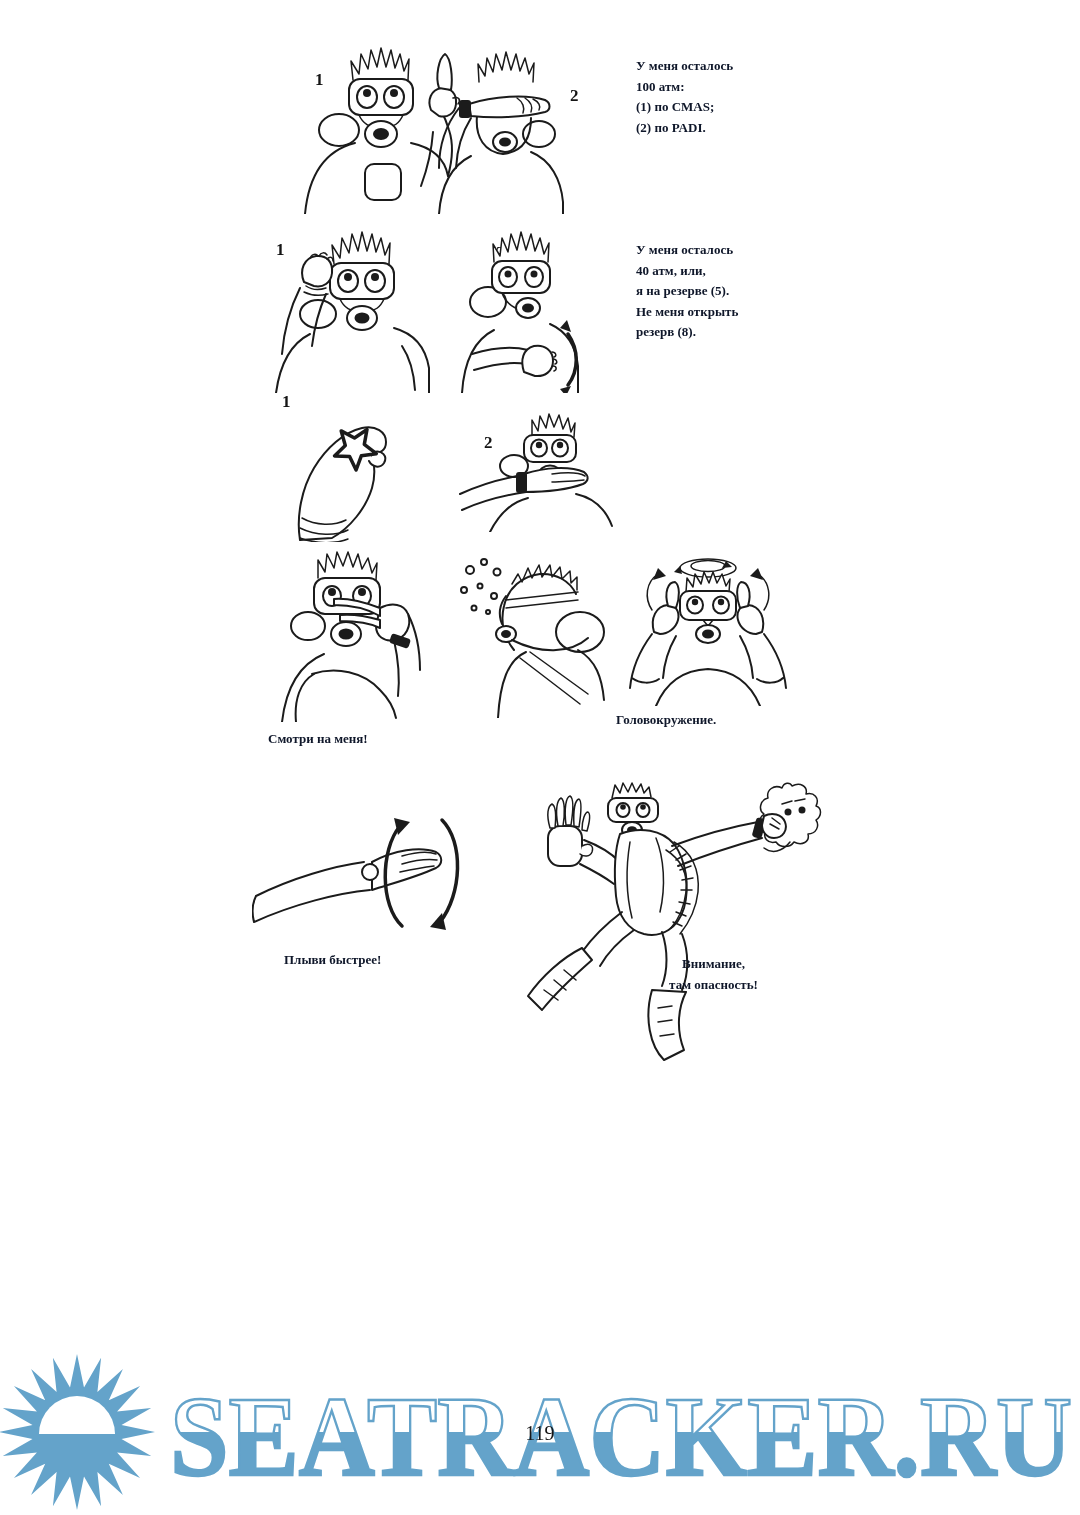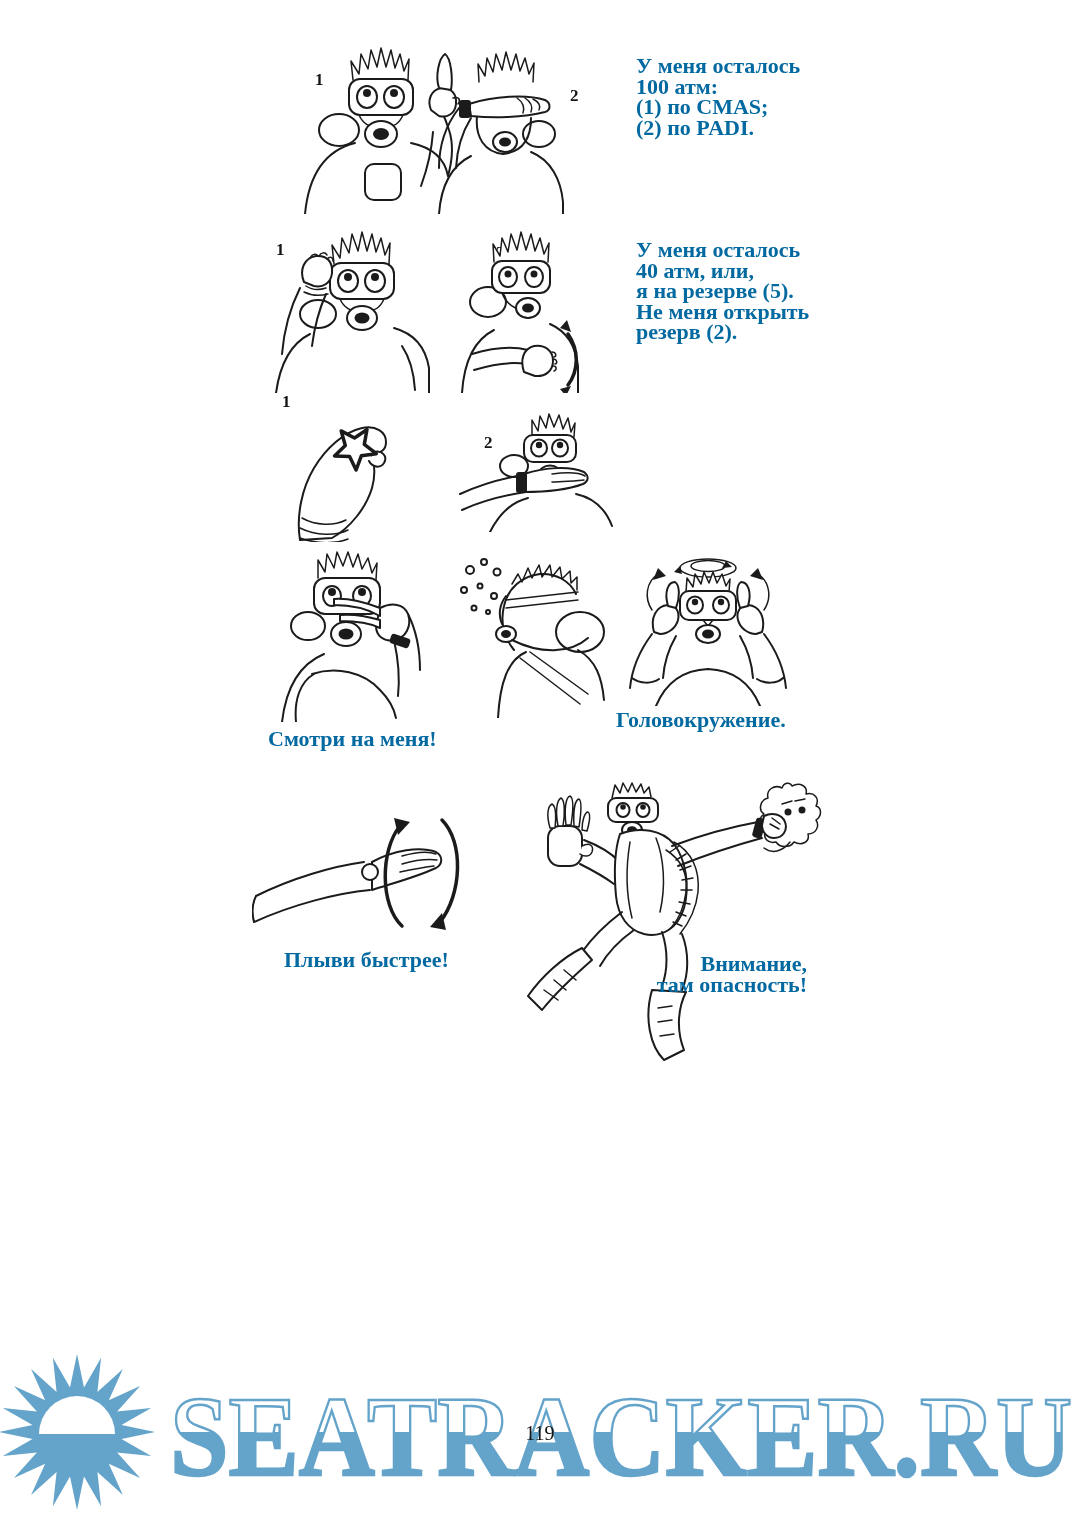--- a/index.html
+++ b/index.html
@@ -1,20 +1,20 @@
 <!DOCTYPE html>
 <html><head>
 <meta charset="utf-8">
 <style>
   html,body{margin:0;padding:0;background:#e8e8e8;}
   .page{position:relative;width:1080px;height:1515px;background:#ffffff;overflow:hidden;
         font-family:"Liberation Serif",serif;color:#161616;}
   .num{position:absolute;font-weight:700;font-size:17px;color:#151515;}
-  .cap{position:absolute;font-weight:700;font-size:22px;line-height:20.5px;color:#0369a1;}
-  .cap.right{text-align:right;}
+  .cap{position:absolute;font-weight:700;font-size:13px;line-height:20.5px;color:#0f172a;}
+  .cap.right{text-align:center;}
   .fig{position:absolute;}
   .fig *{stroke:#1b1b1b;stroke-width:2;fill:none;stroke-linecap:round;stroke-linejoin:round;}
   .fig .w{fill:#ffffff;}
   .fig .k{fill:#1b1b1b;stroke:none;}
   .fig .t1{stroke-width:1.5;}
   .fig .t3{stroke-width:3.5;}
   .pageno{position:absolute;left:0;right:0;top:1422px;text-align:center;
           font-size:20px;color:#161616;z-index:5;}
   .wm{position:absolute;left:0;top:1330px;z-index:1;}
   .wm .sun{fill:#64a3ca;stroke:none;}
@@ -106,21 +106,21 @@
     <path d="M302,106 C313,122 313,142 302,157" class="t3"></path>
     <path d="M305,104 L294,100 L301,92 Z" class="k"></path>
     <path d="M305,158 L294,161 L300,168 Z" class="k"></path>
   </svg>
 
   <div class="cap" style="left:636px;top:240px">
     <div>У меня осталось</div>
     <div>40 атм, или,</div>
     <div>я на резерве (5).</div>
     <div>Не меня открыть</div>
-    <div>резерв (2).</div>
+    <div>резерв (8).</div>
   </div>
 
   <span class="num" style="left:282px;top:392px">1</span>
   <span class="num" style="left:484px;top:433px">2</span>
 
   <svg class="fig" style="left:278px;top:390px" width="135" height="152" viewBox="0 0 135 152">
     <path d="M22,150 C18,126 24,98 36,78 C48,58 66,42 84,38 C98,35 108,42 108,52 C108,60 102,64 96,62 L92,60 C96,70 98,84 94,98 C88,118 72,138 54,148 Z" class="w"></path>
     <path d="M96,62 C104,60 110,66 106,73 C102,79 94,77 91,71" class="w"></path>
     <path d="M98.3,63.7 L83.3,65.8 L78.1,80 L71.6,66.4 L56.5,65.9 L67.3,55.4 L63.2,40.9 L76.5,48 L89,39.5 L86.3,54.4 Z" class="w t3"></path>
     <path d="M24,128 C38,136 56,136 68,130 M22,138 C38,146 58,146 70,140 M22,148 C38,154 58,154 70,149" class="t1"></path>

